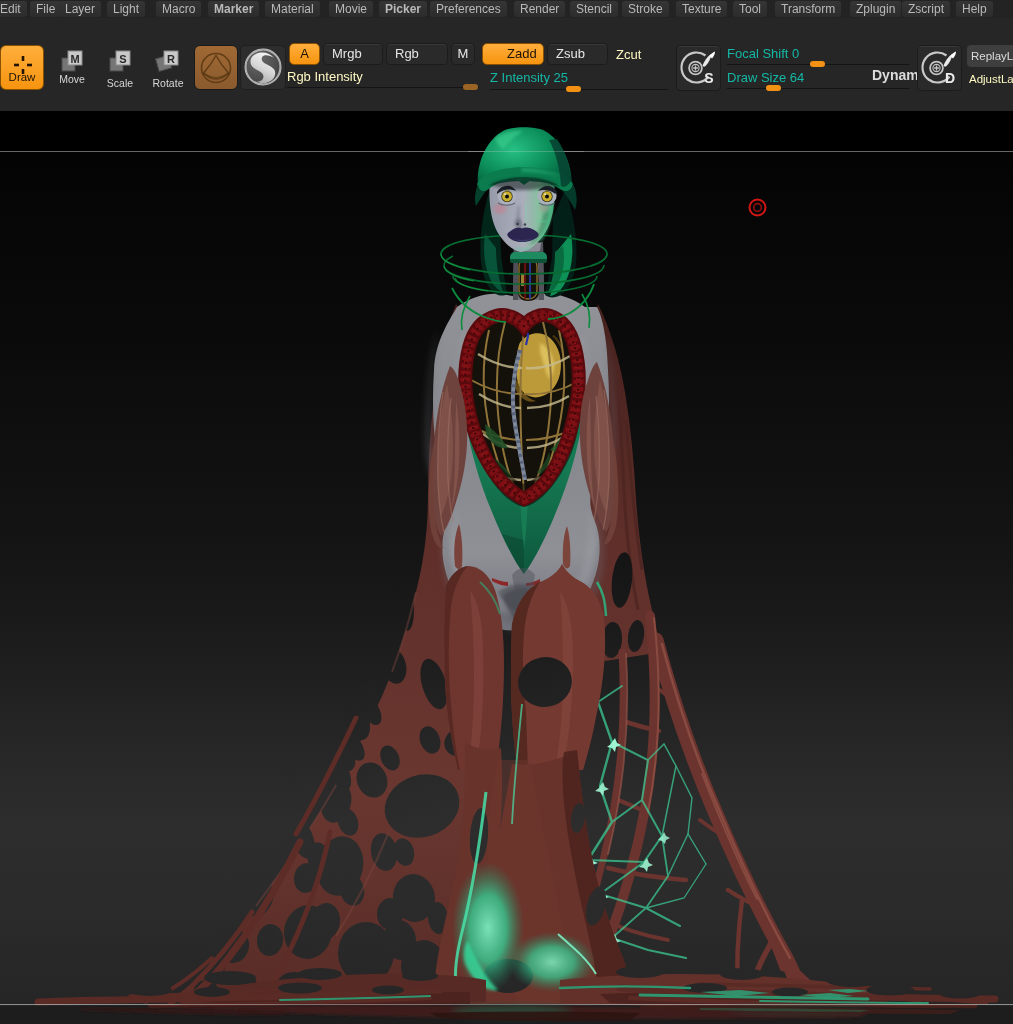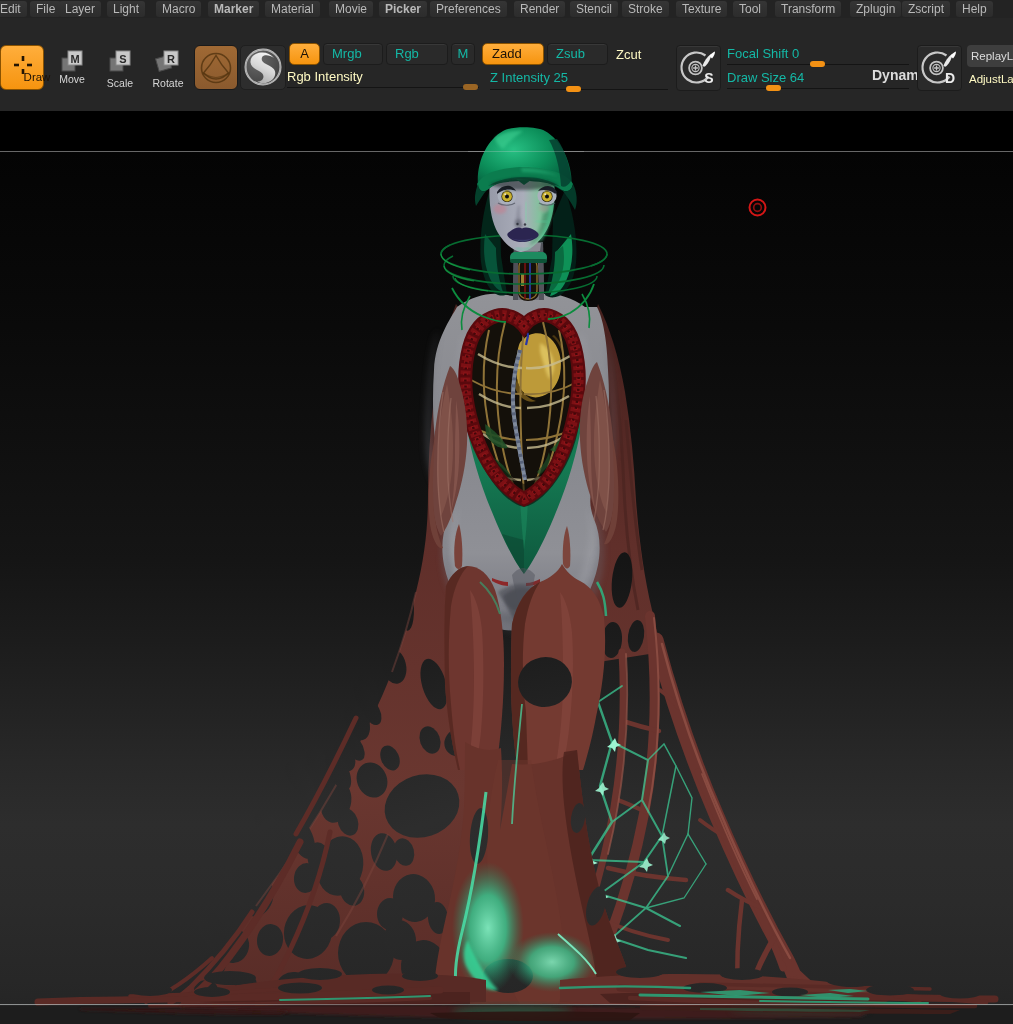--- a/index.html
+++ b/index.html
@@ -5,21 +5,21 @@
 html,body{margin:0;padding:0;background:#000;width:1013px;height:1024px;overflow:hidden;}
 *{box-sizing:border-box;}
 body{font-family:"Liberation Sans",sans-serif;-webkit-font-smoothing:antialiased;}
 #page{position:relative;width:1013px;height:1024px;background:#000;}
 
 #menubar{position:absolute;left:0;top:0;width:1013px;height:18px;background:#232323;}
 .mi{position:absolute;top:1px;height:16px;line-height:16px;background:linear-gradient(#353535,#2c2c2c);border-radius:3px;color:#b9b9b9;font-size:12px;text-align:center;padding:0 6px;}
 
 #toolbar{position:absolute;left:0;top:18px;width:1013px;height:93px;background:#262626;}
 .obtn{position:absolute;background:linear-gradient(#ffae3c,#f6940f);border:1px solid #8a5200;border-radius:5px;color:#1d1206;text-align:center;}
-.dbtn{position:absolute;background:#2a2a2a;border:1px solid #1c1c1c;box-shadow:inset 0 1px 0 #383838;border-radius:4px;color:#14b8a6;text-align:center;}
+.dbtn{position:absolute;background:#2a2a2a;border:1px solid #1c1c1c;box-shadow:inset 0 1px 0 #383838;border-radius:4px;color:#e5e5e5;text-align:center;}
 .tool-label{position:absolute;color:#14b8a6;font-size:13px;}
 .dim{color:#fef9c3;}
 .track{position:absolute;height:1px;background:#4f4f4f;border-bottom:1px solid #141414;}
 .knob{position:absolute;width:15px;height:6px;border-radius:3px;background:#f39114;}
 .icontxt{position:absolute;color:#d6d6d6;font-size:10.5px;text-align:center;}
 </style>
 </head>
 <body>
 <div id="page">
   <div id="menubar">
@@ -47,21 +47,21 @@
 
     <div class="obtn" style="left:0px;top:27px;width:44px;height:45px;border-radius:6px;">
       <svg width="44" height="30" style="position:absolute;left:0;top:3px;" viewBox="0 0 44 30">
         <g stroke="#241503" stroke-width="2.6" stroke-linecap="butt">
           <line x1="13" y1="16" x2="18" y2="16"></line>
             <line x1="26" y1="16" x2="31" y2="16"></line>
           <line x1="22" y1="7" x2="22" y2="12"></line>
             <line x1="22" y1="20" x2="22" y2="25"></line>
         </g>
       </svg>
-      <div style="position:absolute;left:15px;bottom:6px;width:100%;font-size:11.5px;">Draw</div>
+      <div style="position:absolute;left:0;bottom:6px;width:100%;font-size:11.5px;">Draw</div>
     </div>
 
     <div class="msr" style="position:absolute;left:56px;top:31px;width:32px;height:42px;">
       <svg width="32" height="30" viewBox="0 0 32 30">
         <rect x="6" y="9" width="13" height="13" fill="#757575" stroke="#4a4a4a" stroke-width="1"></rect>
         <rect x="12" y="2" width="14" height="14" fill="#c9c9c9" stroke="#8a8a8a" stroke-width="1"></rect>
         <text x="19" y="13.5" font-size="11" font-weight="bold" fill="#2a2a2a" text-anchor="middle">M</text>
       </svg>
       <div class="icontxt" style="left:0;bottom:6px;width:100%;">Move</div>
     </div>
@@ -108,21 +108,21 @@
         <path transform="translate(44,0) scale(-1,1)" d="M11,12 C14.5,7.5 20.5,5.5 26,6.8 C31.5,8 35,12 34.5,16.5 C34,20.5 30.5,22.8 26.5,24.8 C22.8,26.6 20.8,28.8 21.8,32 C22.5,34.2 24.8,35.6 27.8,35.4 C23.5,38.2 17,37.6 13,34 C9.4,30.6 8.8,26 11.2,23 C13.6,20.2 17.4,19 20.4,17.2 C23,15.6 24,13.2 22.8,11 C21.6,8.8 16,8.4 11,12 Z" fill="url(#sphw)"></path>
         <circle cx="22" cy="21" r="17.5" fill="none" stroke="#c2c2c2" stroke-width="2"></circle>
         <circle cx="22" cy="21" r="17.5" fill="none" stroke="#8a8a8a" stroke-width="0.8" opacity="0.6"></circle>
       </svg>
     </div>
 
     <div class="obtn" style="left:289px;top:25px;width:31px;height:22px;font-size:13px;line-height:20px;">A</div>
     <div class="dbtn" style="left:323px;top:25px;width:60px;height:22px;font-size:13px;line-height:20px;text-align:left;padding-left:8px;">Mrgb</div>
     <div class="dbtn" style="left:386px;top:25px;width:62px;height:22px;font-size:13px;line-height:20px;text-align:left;padding-left:8px;">Rgb</div>
     <div class="dbtn" style="left:451px;top:25px;width:24px;height:22px;font-size:13px;line-height:20px;">M</div>
-    <div class="obtn" style="left:482px;top:25px;width:62px;height:22px;font-size:13px;line-height:20px;text-align:left;padding-left:9px;">Zadd</div>
+    <div class="obtn" style="left:482px;top:25px;width:62px;height:22px;font-size:13px;line-height:20px;text-align:left;padding-left:24px;">Zadd</div>
     <div class="dbtn" style="left:547px;top:25px;width:61px;height:22px;font-size:13px;line-height:20px;text-align:left;padding-left:8px;">Zsub</div>
     <div class="tool-label dim" style="left:616px;top:29px;">Zcut</div>
 
     <div class="tool-label dim" style="left:287px;top:51px;">Rgb Intensity</div>
     <div class="track" style="left:287px;top:69px;width:192px;"></div>
     <div class="knob" style="left:463px;top:66px;background:#9a6524;"></div>
     <div class="tool-label" style="left:490px;top:52px;">Z Intensity 25</div>
     <div class="track" style="left:490px;top:71px;width:178px;"></div>
     <div class="knob" style="left:566px;top:68px;"></div>
 

